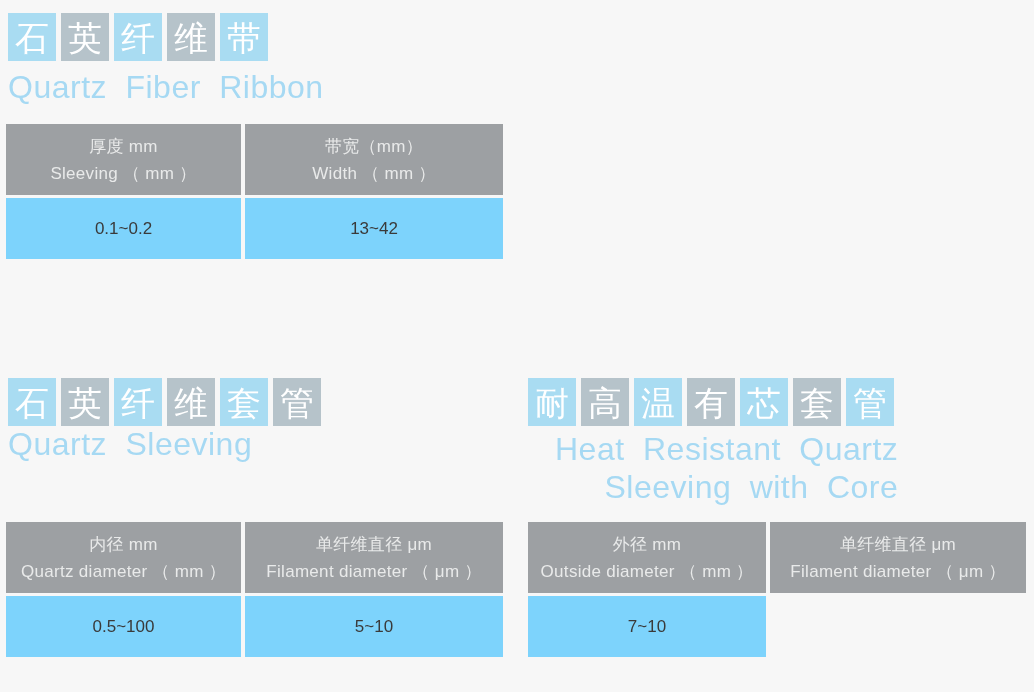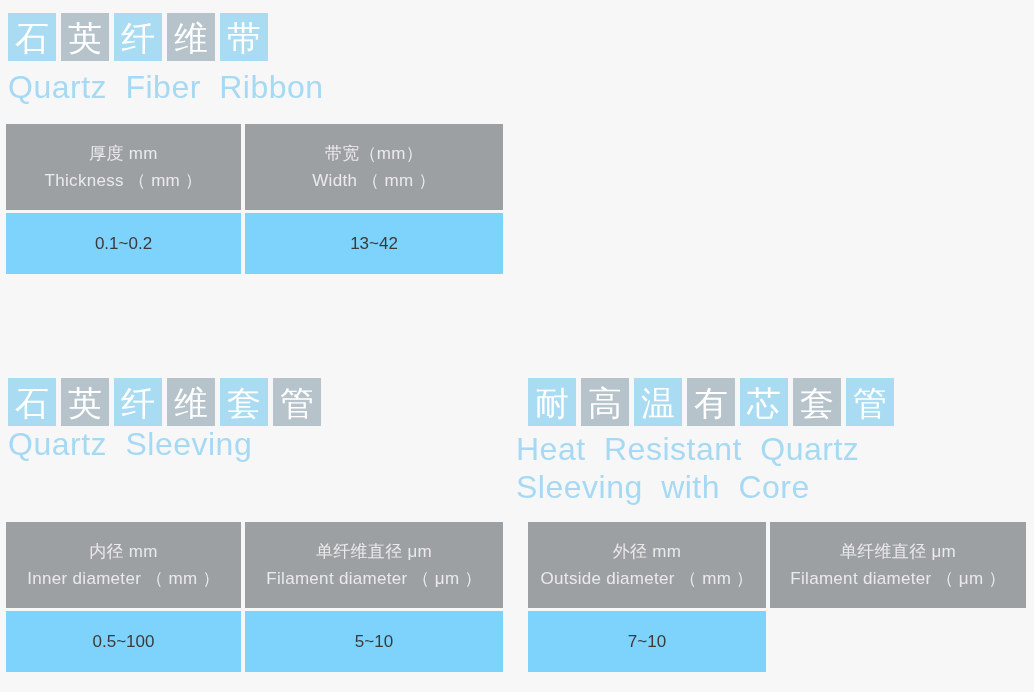--- a/index.html
+++ b/index.html
@@ -25,21 +25,21 @@
   .en-title {
     position:absolute; color:#a6d9f3; font-size:32px;
     font-weight:400; letter-spacing:0.5px; word-spacing:9px;
     line-height:38px;
   }
   
   .spec-table { position:absolute; display:grid; column-gap:4px; row-gap:3px; }
   .st-left  { grid-template-columns:235px 258px; }
   .st-right { grid-template-columns:238px 256px; }
   .th {
-    height:86px; background:#9da0a3; color:#e9eaea;
+    height:71px; background:#9da0a3; color:#e9eaea;
     display:flex; flex-direction:column; justify-content:center; align-items:center;
     font-size:17px; line-height:27px; letter-spacing:0.3px; text-align:center;
   }
   .td {
     height:61px; background:#7dd3fc; color:#3a3a3a;
     display:flex; align-items:center; justify-content:center;
     font-size:17px;
   }
 </style>
 </head>
@@ -53,21 +53,21 @@
     <span class="tile t-blue">纤</span>
     <span class="tile t-gray">维</span>
     <span class="tile t-blue">带</span>
   </div>
   <div class="en-title" style="left:8px; top:68px;">
     <div>Quartz Fiber Ribbon</div>
   </div>
   <div class="spec-table st-left" style="left:6px; top:124px;">
     <div class="th">
       <div class="th-cn">厚度 mm</div>
-      <div class="th-en">Thickness （ mm ）</div>
+      <div class="th-en">Sleeving （ mm ）</div>
     </div>
     <div class="th">
       <div class="th-cn">带宽（mm）</div>
       <div class="th-en">Width （ mm ）</div>
     </div>
     <div class="td">0.1~0.2</div>
     <div class="td">13~42</div>
   </div>
 
   <div class="tiles" style="left:8px; top:378px;">
@@ -77,40 +77,40 @@
     <span class="tile t-gray">维</span>
     <span class="tile t-blue">套</span>
     <span class="tile t-gray">管</span>
   </div>
   <div class="en-title" style="left:8px; top:425px;">
     <div>Quartz Sleeving</div>
   </div>
   <div class="spec-table st-left" style="left:6px; top:522px;">
     <div class="th">
       <div class="th-cn">内径 mm</div>
-      <div class="th-en">Inner diameter （ mm ）</div>
+      <div class="th-en">Quartz diameter （ mm ）</div>
     </div>
     <div class="th">
       <div class="th-cn">单纤维直径 μm</div>
       <div class="th-en">Filament diameter （ μm ）</div>
     </div>
     <div class="td">0.5~100</div>
     <div class="td">5~10</div>
   </div>
 
   <div class="tiles" style="left:528px; top:378px;">
     <span class="tile t-blue">耐</span>
     <span class="tile t-gray">高</span>
     <span class="tile t-blue">温</span>
     <span class="tile t-gray">有</span>
     <span class="tile t-blue">芯</span>
     <span class="tile t-gray">套</span>
     <span class="tile t-blue">管</span>
   </div>
-  <div class="en-title" style="left:516px; top:430px;">
+  <div class="en-title" style="left:555px; top:430px;text-align:right;">
     <div>Heat Resistant Quartz</div>
     <div>Sleeving with Core</div>
   </div>
   <div class="spec-table st-right" style="left:528px; top:522px;">
     <div class="th">
       <div class="th-cn">外径 mm</div>
       <div class="th-en">Outside diameter （ mm ）</div>
     </div>
     <div class="th">
       <div class="th-cn">单纤维直径 μm</div>

